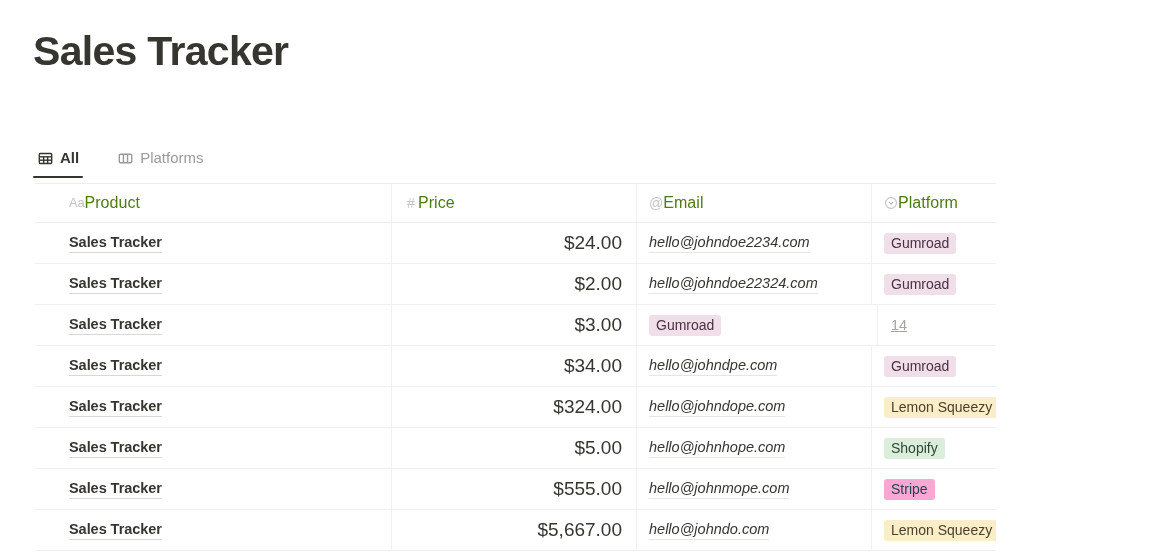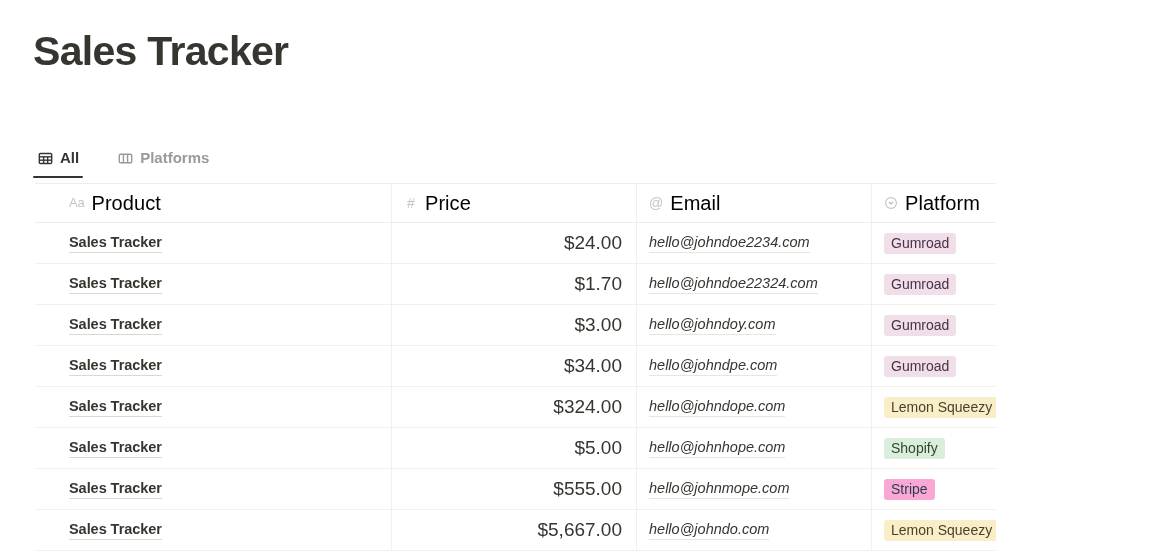--- a/index.html
+++ b/index.html
@@ -55,21 +55,21 @@
     cursor: pointer;
     position: relative;
   }
   .view-tab .tab-label {
     font-size: 15px;
     line-height: 18px;
     font-weight: 600;
     white-space: nowrap;
   }
   .view-tab.active .tab-label { color: #37352f; }
-  .view-tab:not(.active) .tab-label { color: #9b9a97; font-weight: 700; }
+  .view-tab:not(.active) .tab-label { color: #9b9a97; font-weight: 400; }
   .view-tab.active::after {
     content: "";
     position: absolute;
     left: -2px;
     right: -2px;
     bottom: 0;
     height: 2.5px;
     background: #37352f;
     border-radius: 1px;
   }
@@ -106,34 +106,34 @@
   .c-email   { width: 235px; padding-left: 12px; }
   .c-platform{ width: 241px; padding-left: 12px; }
   .c-num     { width: 120px; padding-left: 13px; border-right: 1px solid #f0f0ef; }
 
   .header-row .tcell {
     font-size: 14px;
     color: #91918e;
     font-weight: 400;
     letter-spacing: 0.05px;
   }
-  .hdr-inner { display: flex; align-items: center; gap: 7px; }
+  .hdr-inner { display: flex; align-items: center; }
   .hdr-icon {
     color: #c5c4c1;
     font-size: 14px;
     line-height: 14px;
     display: inline-flex;
     align-items: center;
     justify-content: center;
     min-width: 14px;
     font-weight: 400;
   }
   .hdr-icon.aa { font-size: 13px; letter-spacing: -0.2px; }
   .hdr-icon.num { font-size: 13px; }
-  .hdr-text { color: #000000; font-size: 20px; }
+  .hdr-text { color: #4d7c0f; font-size: 16px; }
 
   
   .product-link {
     font-size: 14.5px;
     font-weight: 700;
     color: #37352f;
     border-bottom: 1px solid #d9d8d5;
     line-height: 19px;
     cursor: pointer;
     letter-spacing: -0.05px;
@@ -269,42 +269,39 @@
           </div>
           <div class="tcell c-num">
             <span class="num-val">16</span>
           </div>
         </div>
         <div class="trow">
           <div class="tcell c-product">
             <span class="product-link">Sales Tracker</span>
           </div>
           <div class="tcell c-price">
-            <span class="price-val">$1.70</span>
+            <span class="price-val">$2.00</span>
           </div>
           <div class="tcell c-email">
             <span class="email-val">hello@johndoe22324.com</span>
           </div>
           <div class="tcell c-platform">
             <span class="tag" style="background:#f0dfe9;color:#4a3044;">Gumroad</span>
           </div>
           <div class="tcell c-num">
             <span class="num-val">15</span>
           </div>
         </div>
         <div class="trow">
           <div class="tcell c-product">
             <span class="product-link">Sales Tracker</span>
           </div>
           <div class="tcell c-price">
             <span class="price-val">$3.00</span>
           </div>
-          <div class="tcell c-email">
-            <span class="email-val">hello@johndoy.com</span>
-          </div>
           <div class="tcell c-platform">
             <span class="tag" style="background:#f0dfe9;color:#4a3044;">Gumroad</span>
           </div>
           <div class="tcell c-num">
             <span class="num-val">14</span>
           </div>
         </div>
         <div class="trow">
           <div class="tcell c-product">
             <span class="product-link">Sales Tracker</span>

